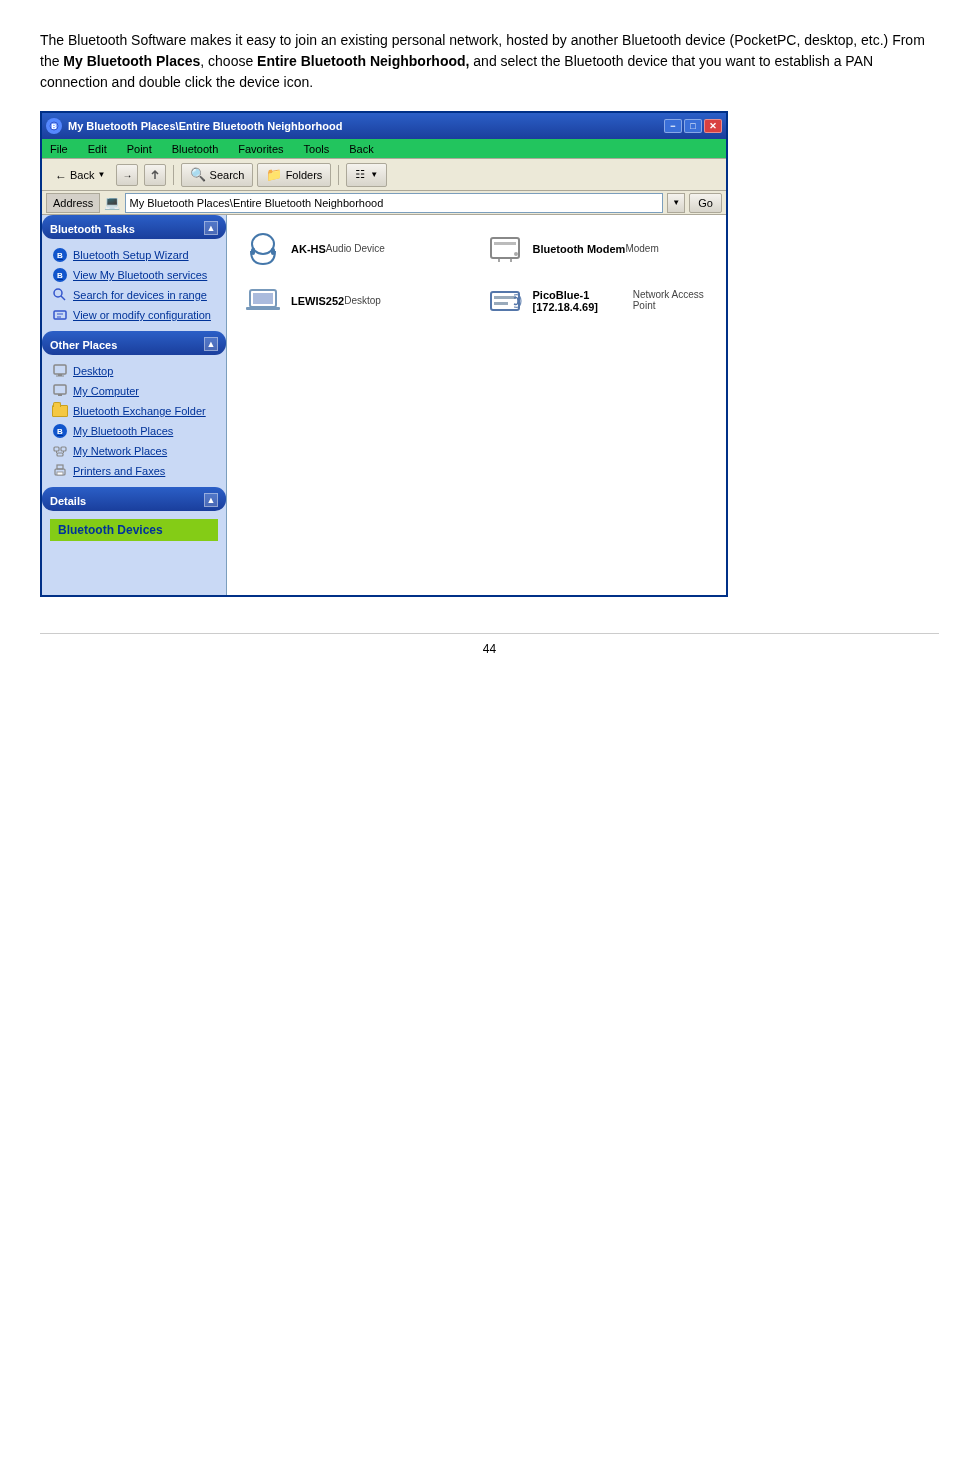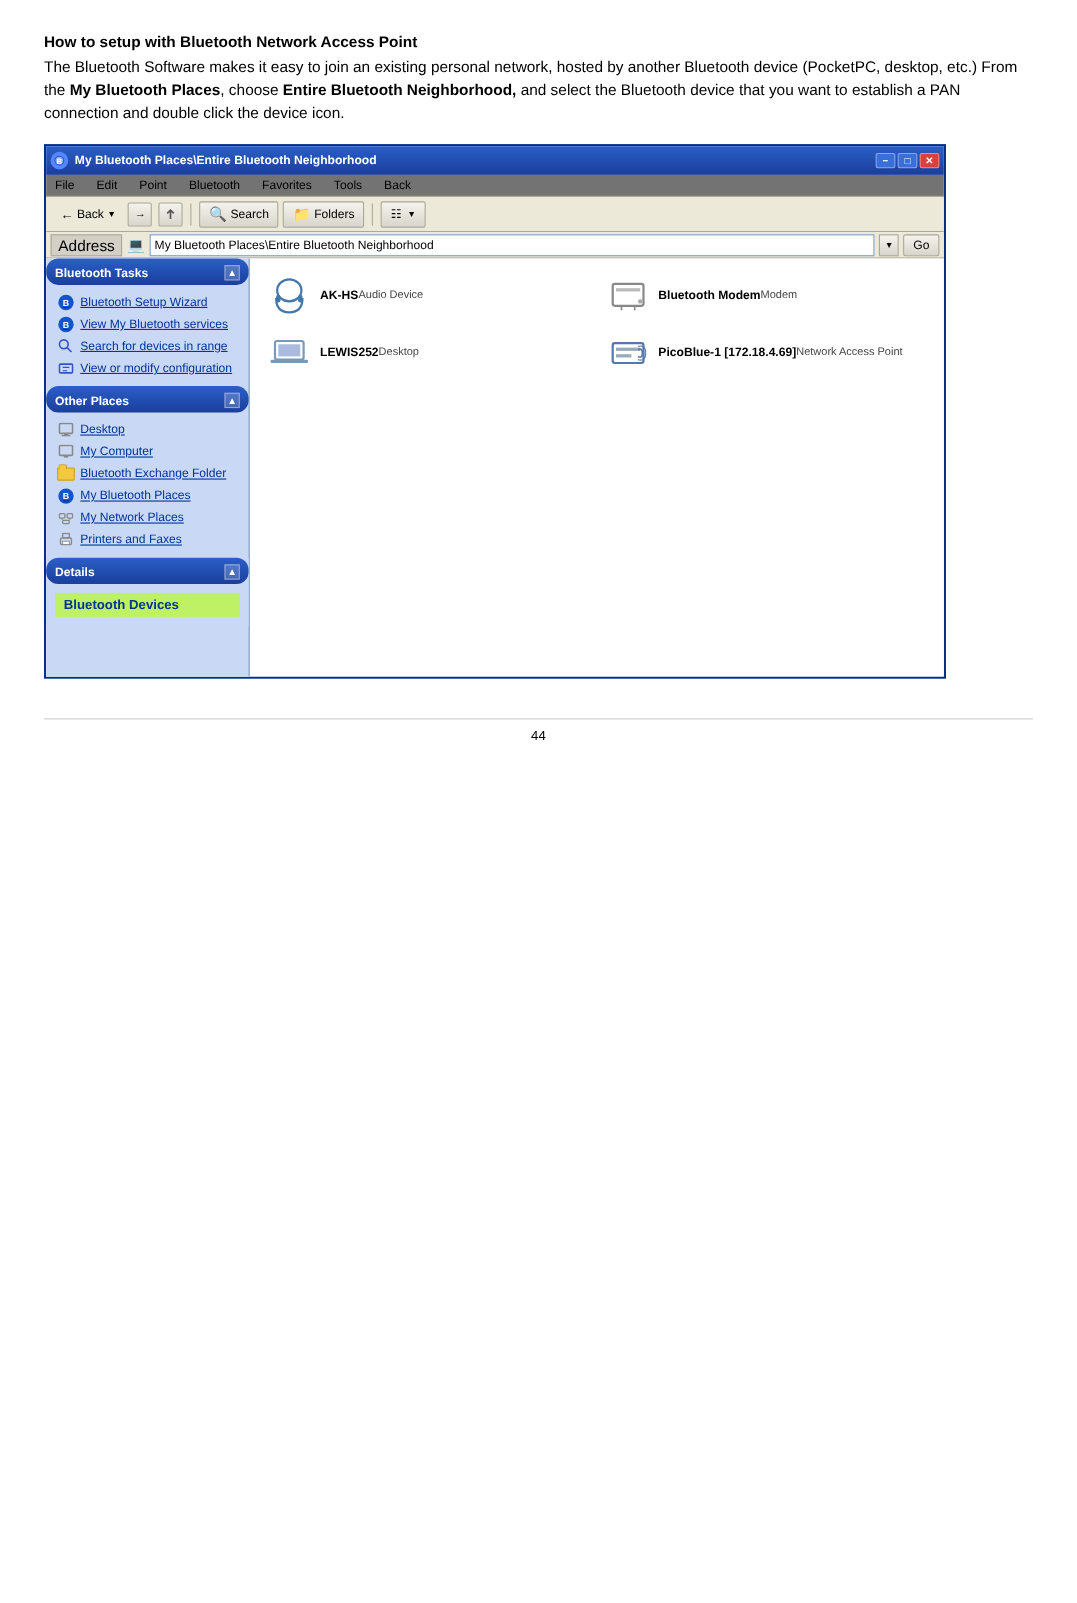--- a/index.html
+++ b/index.html
@@ -29,21 +29,21 @@
       margin-bottom: 18px;
     }
 
     .body-text strong {
       font-weight: bold;
     }
 
     
     .xp-window {
       border: 2px solid #003087;
-      width: 820px;
+      width: 688px;
       background: #fff;
       margin-bottom: 36px;
     }
 
     .xp-titlebar {
       background: linear-gradient(to bottom, #2b5fc7 0%, #1a3e9c 100%);
       height: 26px;
       display: flex;
       align-items: center;
       padding: 0 4px;
@@ -92,21 +92,21 @@
       color: white;
       cursor: pointer;
       font-weight: bold;
     }
     .xp-btn-min { background: #3a6fd8; }
     .xp-btn-max { background: #3a6fd8; }
     .xp-btn-close { background: #d94040; }
 
     
     .xp-menubar {
-      background: #737373;
+      background: #22c55e;
       border-bottom: 1px solid #aca899;
       height: 20px;
       display: flex;
       align-items: center;
       padding: 0 4px;
       gap: 12px;
     }
 
     .xp-menubar span {
       font-size: 11px;
@@ -180,21 +180,21 @@
       background: #ece9d8;
       border-bottom: 1px solid #aca899;
       height: 24px;
       display: flex;
       align-items: center;
       padding: 0 4px;
       gap: 4px;
     }
 
     .address-label {
-      font-size: 14px;
+      font-size: 11px;
       font-family: 'Tahoma', Arial, sans-serif;
       color: #000;
       background: #d4d0c8;
       border: 1px solid #aca899;
       padding: 1px 6px;
       height: 20px;
       display: flex;
       align-items: center;
     }
 
@@ -348,21 +348,21 @@
 
     .details-content {
       padding: 8px;
     }
 
     .details-bt-label {
       font-size: 12px;
       font-family: 'Tahoma', Arial, sans-serif;
       font-weight: bold;
       color: #003399;
-      background: #bef264;
+      background: #84cc16;
       padding: 4px 8px;
       display: block;
     }
 
     
     .xp-filelist {
       flex: 1;
       padding: 10px;
       display: grid;
       grid-template-columns: repeat(2, 1fr);
@@ -411,23 +411,20 @@
       border-top: 1px solid #ccc;
       padding-top: 8px;
       font-size: 12px;
     }
   </style>
 </head>
 <body>
 
 <div class="page-content">
 
-  <p class="heading">
-    <span>How to setup with Bluetooth Network Access Point</span>
-  </p>
   <p class="body-text">
     <span>The Bluetooth Software makes it easy to join an existing personal network, hosted by another Bluetooth device (PocketPC, desktop, etc.) From the </span><strong>My Bluetooth Places</strong><span>, choose </span><strong>Entire Bluetooth Neighborhood,</strong><span> and select the Bluetooth device that you want to establish a PAN connection and double click the device icon.</span>
   </p>
 
   <div class="xp-window">
 
     <div class="xp-titlebar">
       <div class="xp-titlebar-left">
         <div class="xp-titlebar-icon">
           <svg width="10" height="10" viewBox="0 0 10 10">

